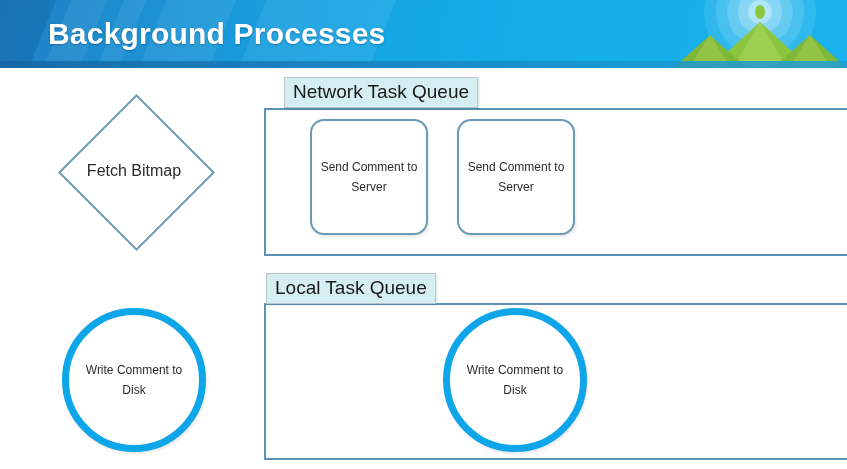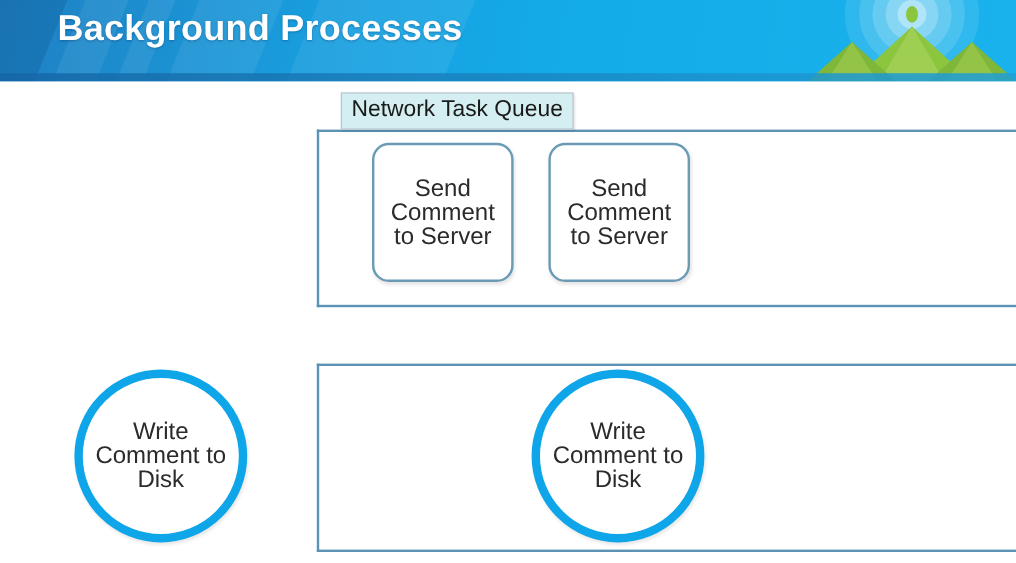--- a/index.html
+++ b/index.html
@@ -42,21 +42,21 @@
     position: absolute;
     left: 0; bottom: 0;
     width: 847px;
     height: 7px;
     background: linear-gradient(90deg, #1566a5 0%, #1877b5 30%, #1a92cd 70%, #1f9fd8 100%);
     opacity: .85;
   }
   .header-title {
     position: absolute;
     left: 48px;
-    top: 7px;
+    top: 17px;
     font-size: 30px;
     font-weight: bold;
     color: #ffffff;
     letter-spacing: .2px;
     text-shadow: 0 1px 2px rgba(0,40,80,.35);
     white-space: nowrap;
   }
 
   
   .logo {
@@ -115,21 +115,21 @@
 
   
   .shape {
     position: absolute;
     box-sizing: border-box;
     display: flex;
     align-items: center;
     justify-content: center;
     text-align: center;
     color: #2b2b2b;
-    font-size: 20px;
+    font-size: 12px;
     line-height: 20px;
     background: #ffffff;
   }
 
   .diamond-wrap {
     position: absolute;
     width: 152px;
     height: 152px;
   }
   #fetch-bitmap-diamond { left: 58px; top: 26px; }
@@ -219,38 +219,43 @@
           <polygon points="163,35 184,68 142,68" fill="#9bc94f" opacity="0.7"></polygon>
         </g>
       </svg>
     </div>
 
     <div class="header-bottom-edge"></div>
   </div>
 
   <div class="canvas">
 
+    <div class="diamond-wrap" id="fetch-bitmap-diamond">
+      <div class="diamond-shape"></div>
+      <div class="diamond-text">Fetch Bitmap</div>
+    </div>
 
     <div class="shape circle" id="write-disk-left">
       <span class="shape-label">Write Comment to Disk</span>
     </div>
 
     <div class="queue-box" id="network-queue-box"></div>
 
     <div class="queue-label" id="network-queue-label">Network Task Queue</div>
 
     <div class="shape rounded-rect" id="send-comment-1">
       <span class="shape-label">Send Comment to Server</span>
     </div>
 
     <div class="shape rounded-rect" id="send-comment-2">
       <span class="shape-label">Send Comment to Server</span>
     </div>
 
     <div class="queue-box" id="local-queue-box"></div>
 
+    <div class="queue-label" id="local-queue-label">Local Task Queue</div>
 
     <div class="shape circle" id="write-disk-queue">
       <span class="shape-label">Write Comment to Disk</span>
     </div>
 
   </div>
 </div>
 
 </body></html>

